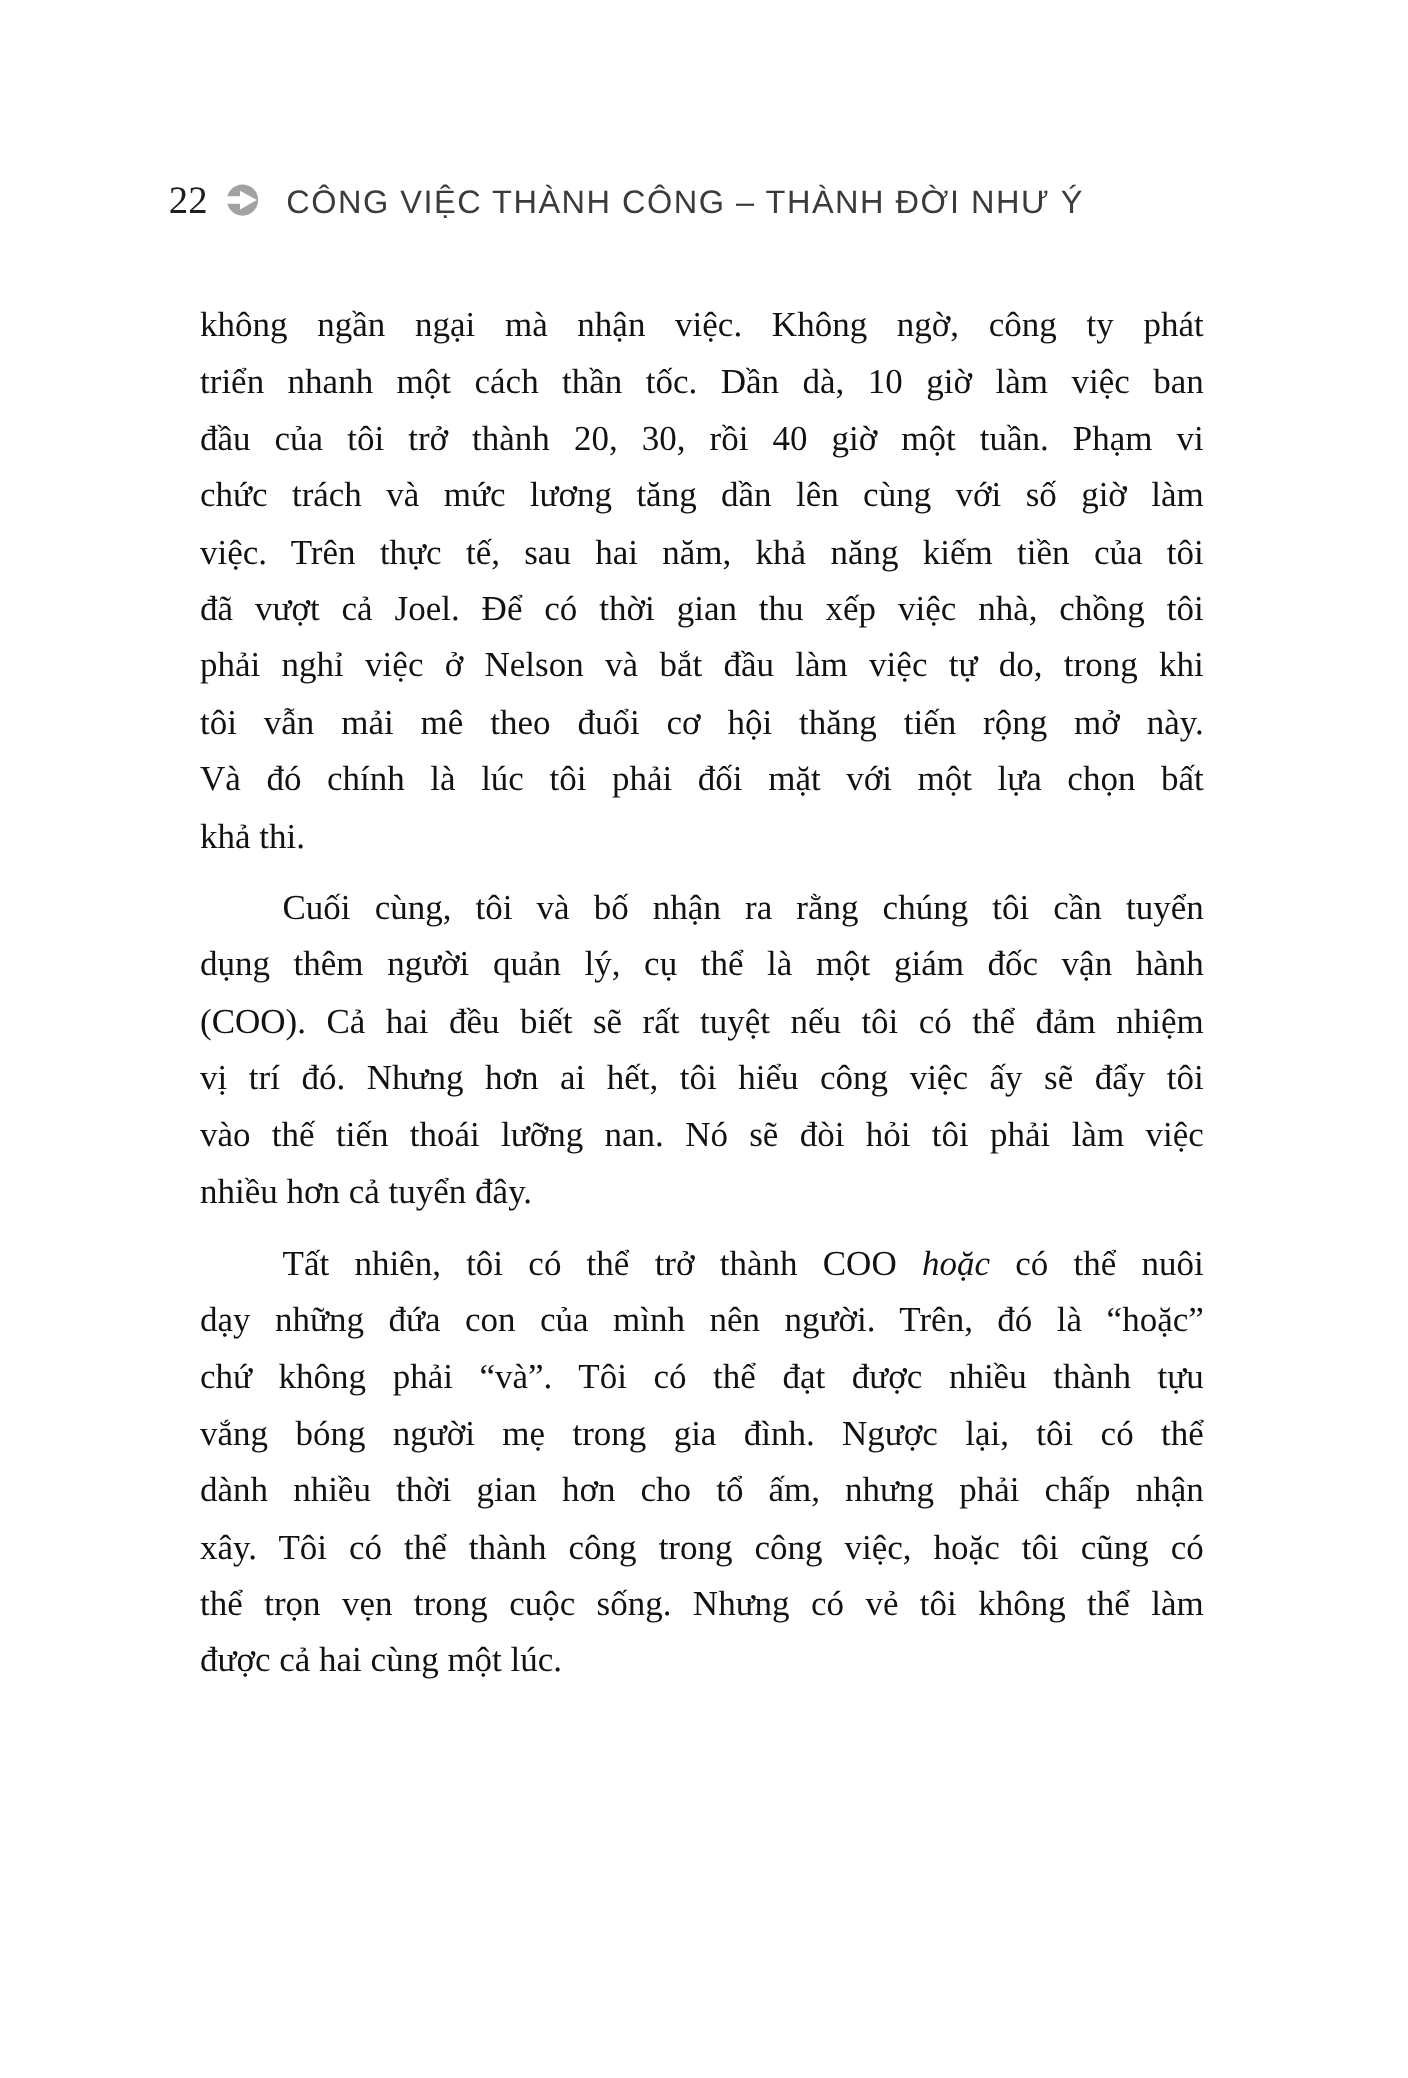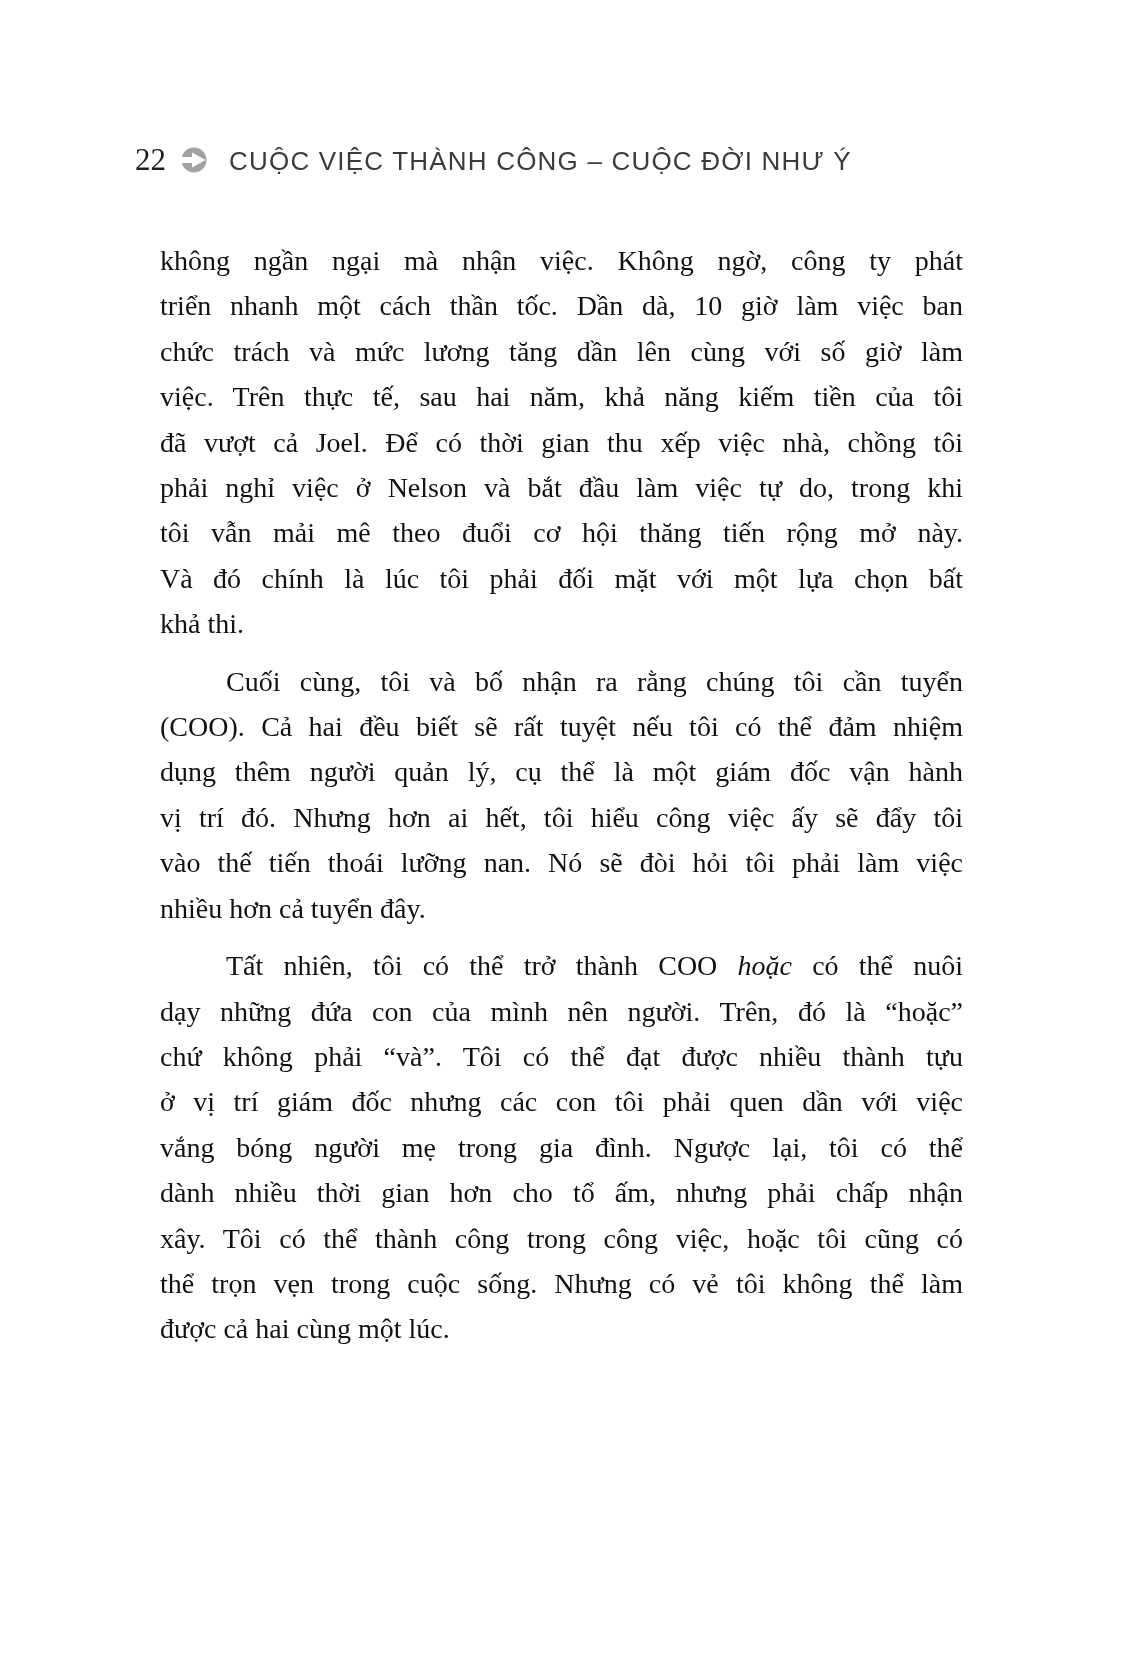--- a/index.html
+++ b/index.html
@@ -75,49 +75,49 @@
 
   <header class="page-header">
     <span class="page-number">22</span>
     <span class="header-icon">
       <svg width="26" height="26" viewBox="0 0 26 26" aria-hidden="true">
         <circle cx="13" cy="13" r="12.5" fill="#a2a2a2"></circle>
         <rect x="0" y="10" width="13" height="6" fill="#ffffff"></rect>
         <polygon points="11,5.5 24.5,13 11,20.5" fill="#ffffff"></polygon>
       </svg>
     </span>
-    <span class="header-title">CUỘC VIỆC THÀNH CÔNG – CUỘC ĐỜI NHƯ Ý</span>
+    <span class="header-title">CÔNG VIỆC THÀNH CÔNG – THÀNH ĐỜI NHƯ Ý</span>
   </header>
 
   <main class="content">
     <div>
         <div class="para">
           <div class="pline">không ngần ngại mà nhận việc. Không ngờ, công ty phát</div>
           <div class="pline">triển nhanh một cách thần tốc. Dần dà, 10 giờ làm việc ban</div>
+          <div class="pline">đầu của tôi trở thành 20, 30, rồi 40 giờ một tuần. Phạm vi</div>
           <div class="pline">chức trách và mức lương tăng dần lên cùng với số giờ làm</div>
           <div class="pline">việc. Trên thực tế, sau hai năm, khả năng kiếm tiền của tôi</div>
           <div class="pline">đã vượt cả Joel. Để có thời gian thu xếp việc nhà, chồng tôi</div>
           <div class="pline">phải nghỉ việc ở Nelson và bắt đầu làm việc tự do, trong khi</div>
           <div class="pline">tôi vẫn mải mê theo đuổi cơ hội thăng tiến rộng mở này.</div>
           <div class="pline">Và đó chính là lúc tôi phải đối mặt với một lựa chọn bất</div>
           <div class="pline last">khả thi.</div>
         </div>
         <div class="para indent">
           <div class="pline">Cuối cùng, tôi và bố nhận ra rằng chúng tôi cần tuyển</div>
+          <div class="pline">dụng thêm người quản lý, cụ thể là một giám đốc vận hành</div>
           <div class="pline">(COO). Cả hai đều biết sẽ rất tuyệt nếu tôi có thể đảm nhiệm</div>
-          <div class="pline">dụng thêm người quản lý, cụ thể là một giám đốc vận hành</div>
           <div class="pline">vị trí đó. Nhưng hơn ai hết, tôi hiểu công việc ấy sẽ đẩy tôi</div>
           <div class="pline">vào thế tiến thoái lưỡng nan. Nó sẽ đòi hỏi tôi phải làm việc</div>
           <div class="pline last">nhiều hơn cả tuyển đây.</div>
         </div>
         <div class="para indent">
           <div class="pline">Tất nhiên, tôi có thể trở thành COO <i>hoặc</i> có thể nuôi</div>
           <div class="pline">dạy những đứa con của mình nên người. Trên, đó là “hoặc”</div>
           <div class="pline">chứ không phải “và”. Tôi có thể đạt được nhiều thành tựu</div>
-          <div class="pline">ở vị trí giám đốc nhưng các con tôi phải quen dần với việc</div>
           <div class="pline">vắng bóng người mẹ trong gia đình. Ngược lại, tôi có thể</div>
           <div class="pline">dành nhiều thời gian hơn cho tổ ấm, nhưng phải chấp nhận</div>
           <div class="pline">xây. Tôi có thể thành công trong công việc, hoặc tôi cũng có</div>
           <div class="pline">thể trọn vẹn trong cuộc sống. Nhưng có vẻ tôi không thể làm</div>
           <div class="pline last">được cả hai cùng một lúc.</div>
         </div>
       </div>
   </main>
 
 </div>

